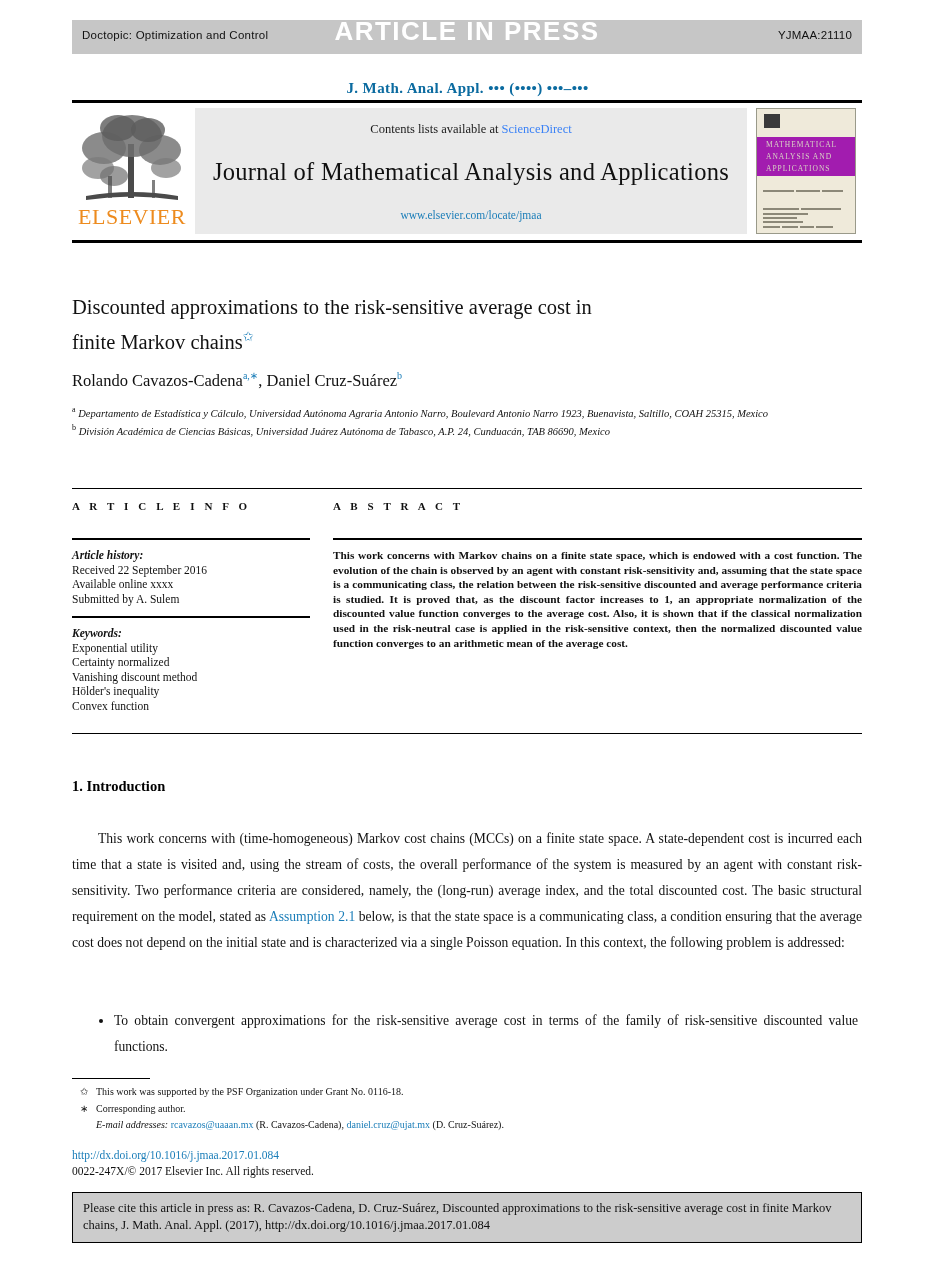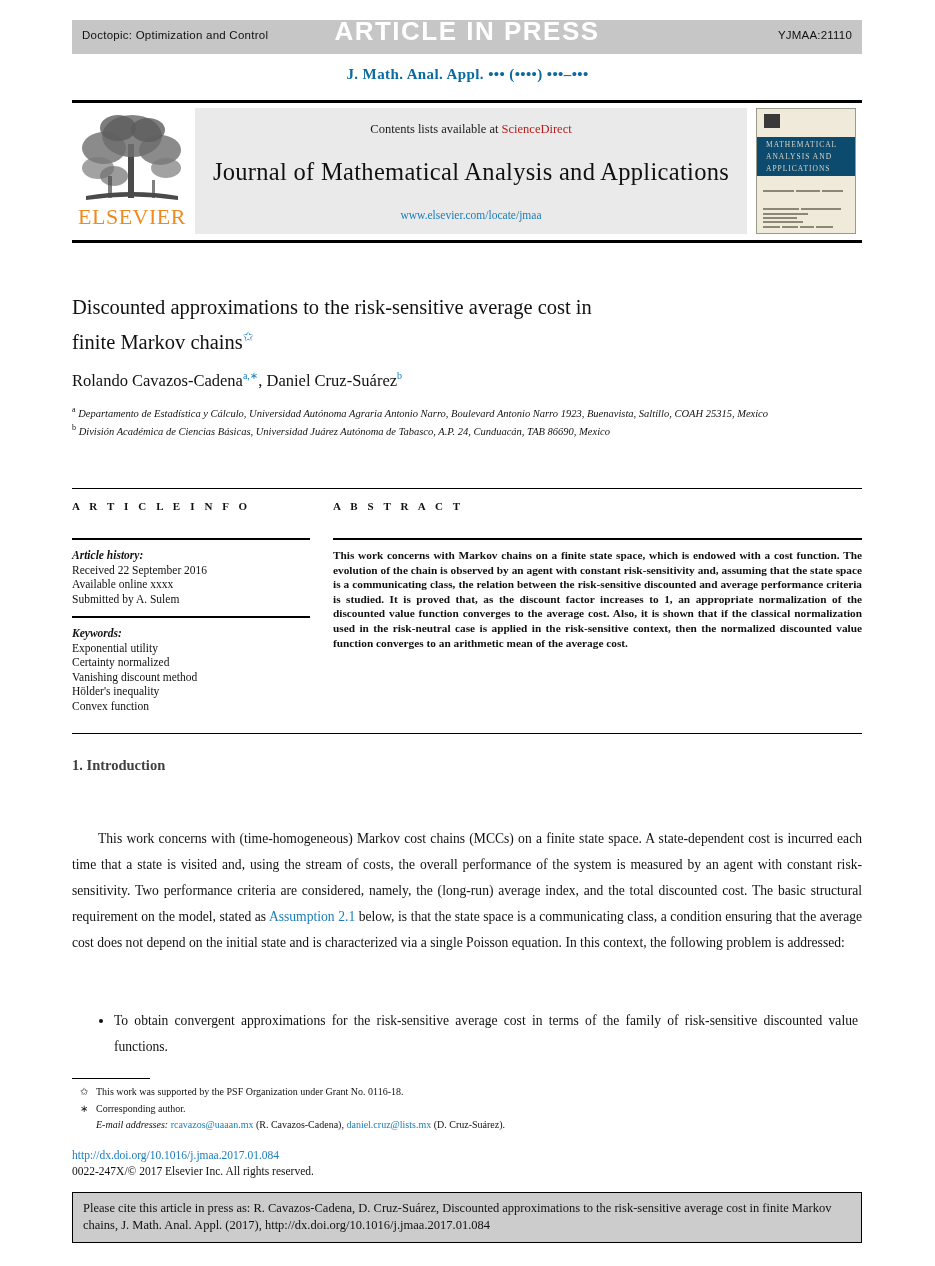--- a/index.html
+++ b/index.html
@@ -62,21 +62,21 @@
     letter-spacing: 0.2px;
     color: #111;
     white-space: nowrap;
   }
 
   
   .runhead {
     position: absolute;
     left: 0;
     right: 0;
-    top: 66px;
+    top: 80px;
     text-align: center;
     font-family: "Liberation Serif", serif;
     font-weight: bold;
     font-size: 15px;
     color: #0b6ba0;
     letter-spacing: 0.4px;
   }
 
   
   .rule-thick {
@@ -106,21 +106,21 @@
     position: absolute;
     left: 123px;
     top: 14px;
     width: 552px;
     text-align: center;
     font-size: 12.5px;
     font-family: "Liberation Serif", serif;
     color: #1a1a1a;
   }
   .contents-line .sd {
-    color: #b91c1c;
+    color: #3b82f6;
     text-align: right;
   }
   .journal-name {
     position: absolute;
     left: 123px;
     top: 50px;
     width: 552px;
     text-align: center;
     font-size: 24.5px;
     font-family: "Liberation Serif", serif;
@@ -195,21 +195,21 @@
     font-size: 8px;
     color: #333;
     margin-top: 12px;
   }
   .cover .cov-band {
     position: absolute;
     left: 0;
     top: 28px;
     width: 100%;
     height: 39px;
-    background: #0c4a6e;
+    background: #a21caf;
   }
   .cover .cov-band div {
     color: #d8d4c4;
     font-family: "Liberation Serif", serif;
     font-size: 7.5px;
     letter-spacing: 1px;
     margin-left: 9px;
     margin-top: 3px;
   }
   .cover .cov-rows {
@@ -349,24 +349,24 @@
     top: 733px;
     width: 790px;
     height: 1px;
     background: #000;
   }
 
   
   .sec-title {
     position: absolute;
     left: 72px;
-    top: 757px;
+    top: 778px;
     font-size: 14.5px;
     font-weight: bold;
-    color: #404040;
+    color: #000000;
   }
   .body-text {
     position: absolute;
     left: 72px;
     top: 826px;
     width: 790px;
     font-size: 13.6px;
     line-height: 26px;
     text-align: justify;
     color: #111;
@@ -598,21 +598,21 @@
     <div class="fnline">
       <span class="sym">✩</span><span>This work was supported by the PSF Organization under Grant No. 0116-18.</span>
     </div>
     <div class="fnline">
       <span class="sym">∗</span><span>Corresponding author.</span>
     </div>
     <div class="email-line">
       <span class="it">E-mail addresses:</span>
       <a href="#">rcavazos@uaaan.mx</a>
       <span>(R. Cavazos-Cadena),</span>
-      <a href="#">daniel.cruz@lists.mx</a>
+      <a href="#">daniel.cruz@ujat.mx</a>
       <span>(D. Cruz-Suárez).</span>
     </div>
   </div>
 
   <div class="doi">
     <div class="lnk">http://dx.doi.org/10.1016/j.jmaa.2017.01.084</div>
     <div>0022-247X/© 2017 Elsevier Inc. All rights reserved.</div>
   </div>
 
   <div class="cite-box">

